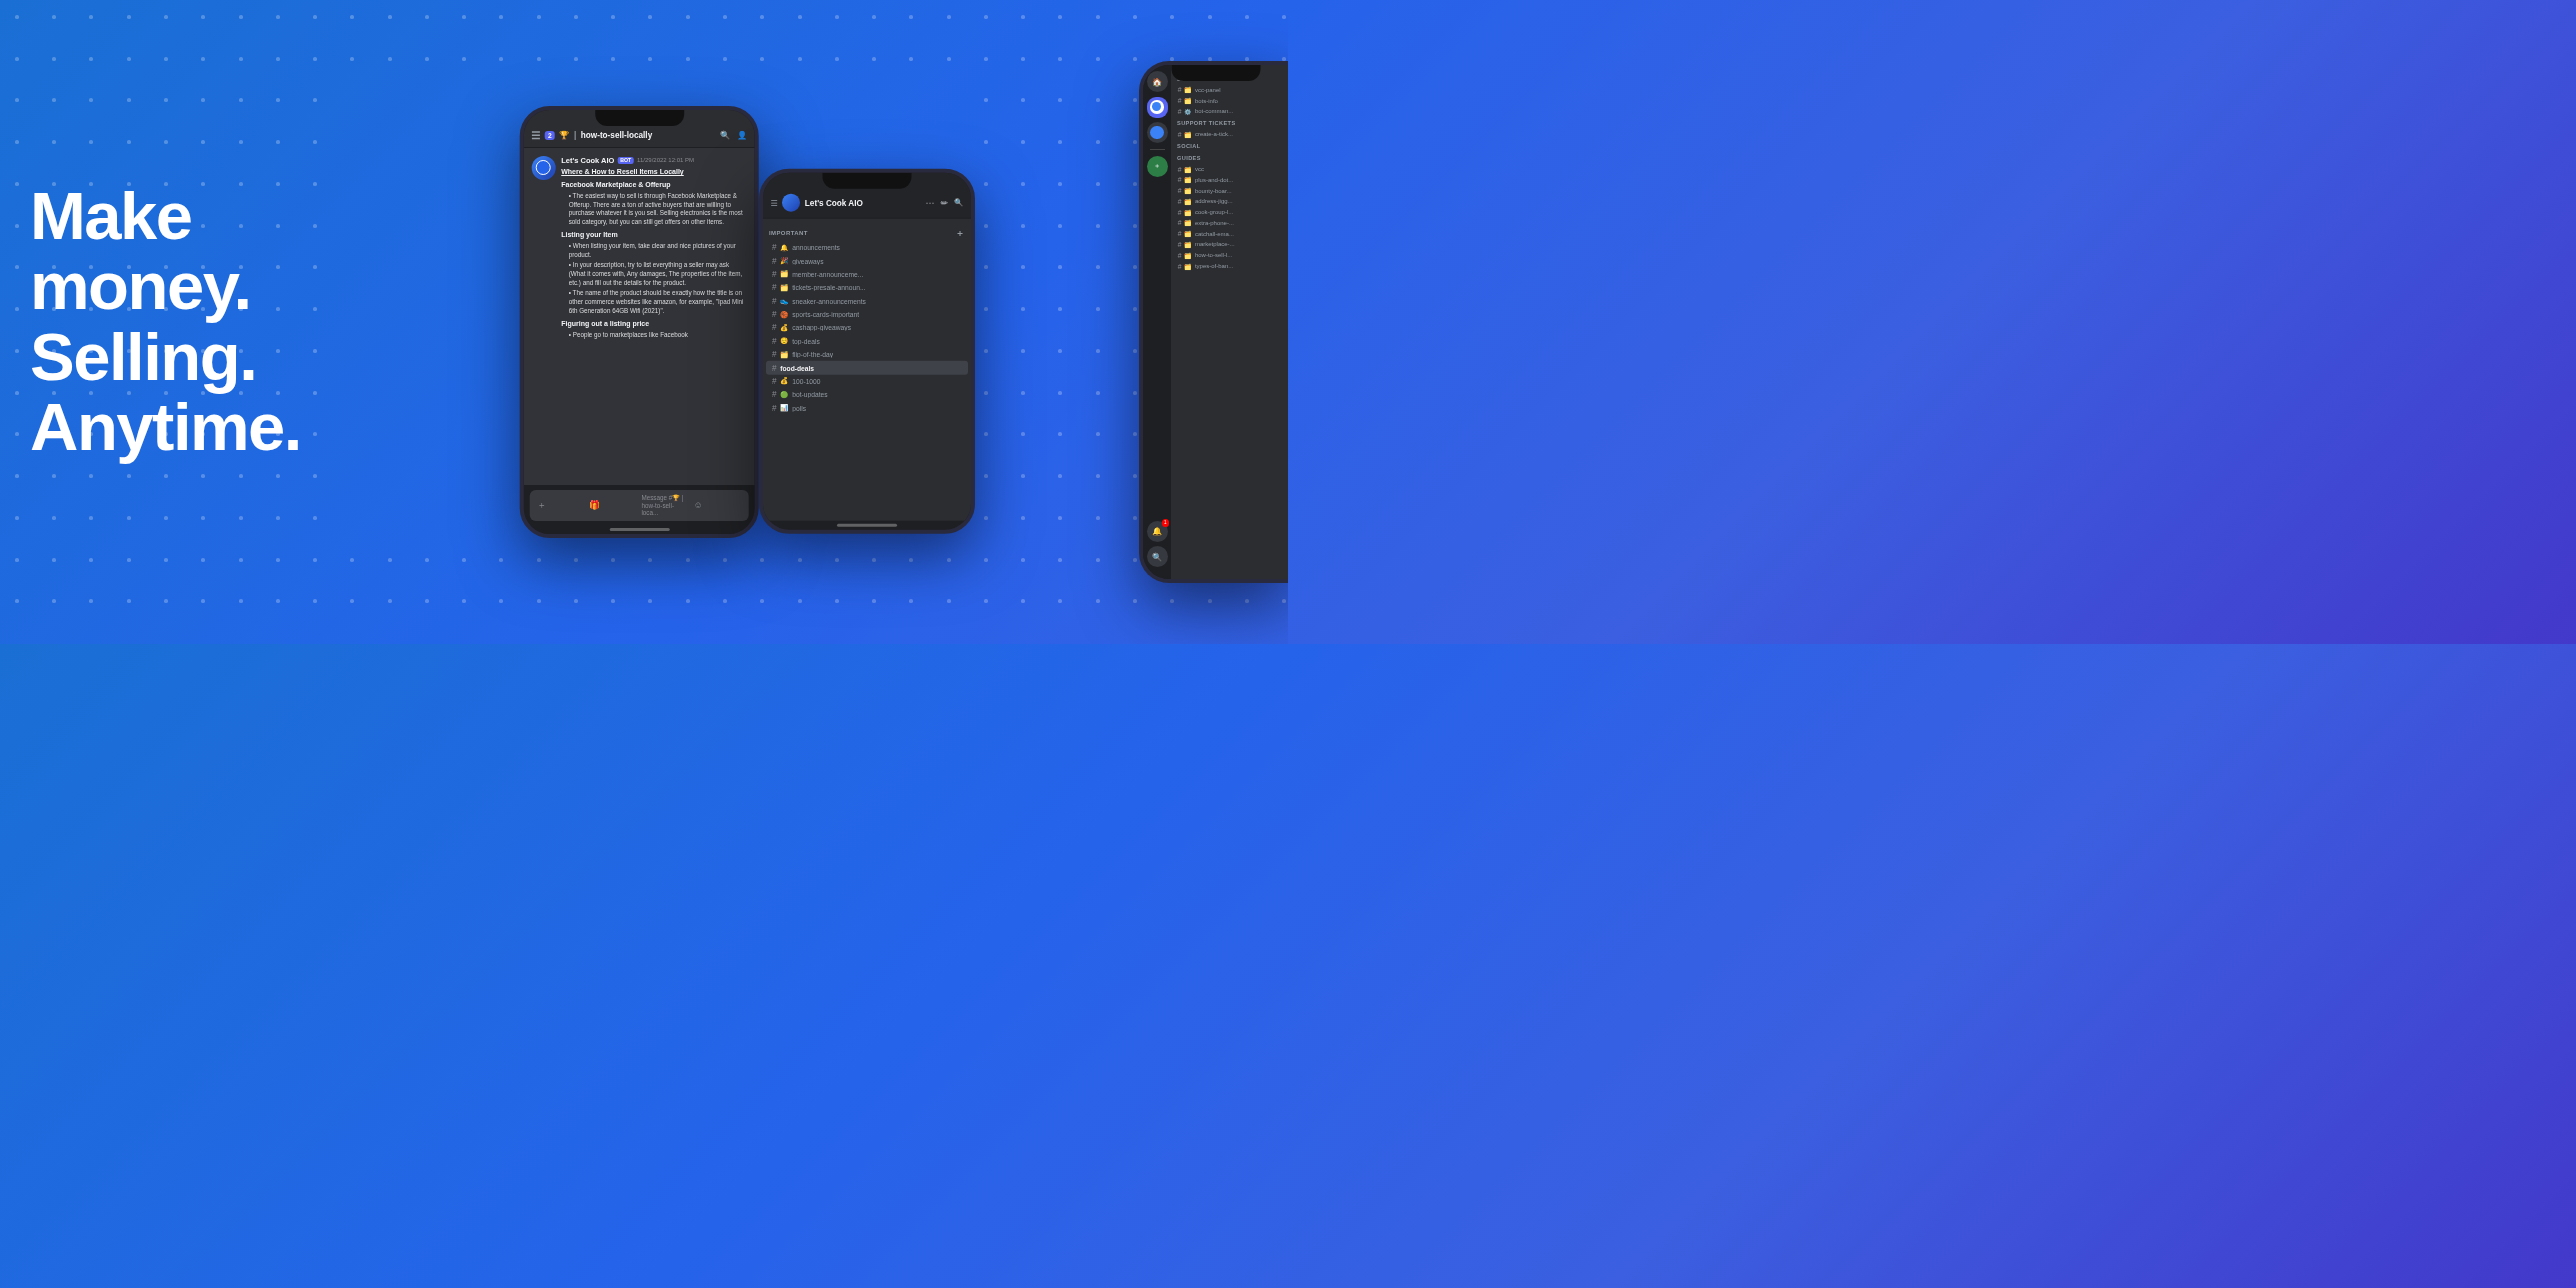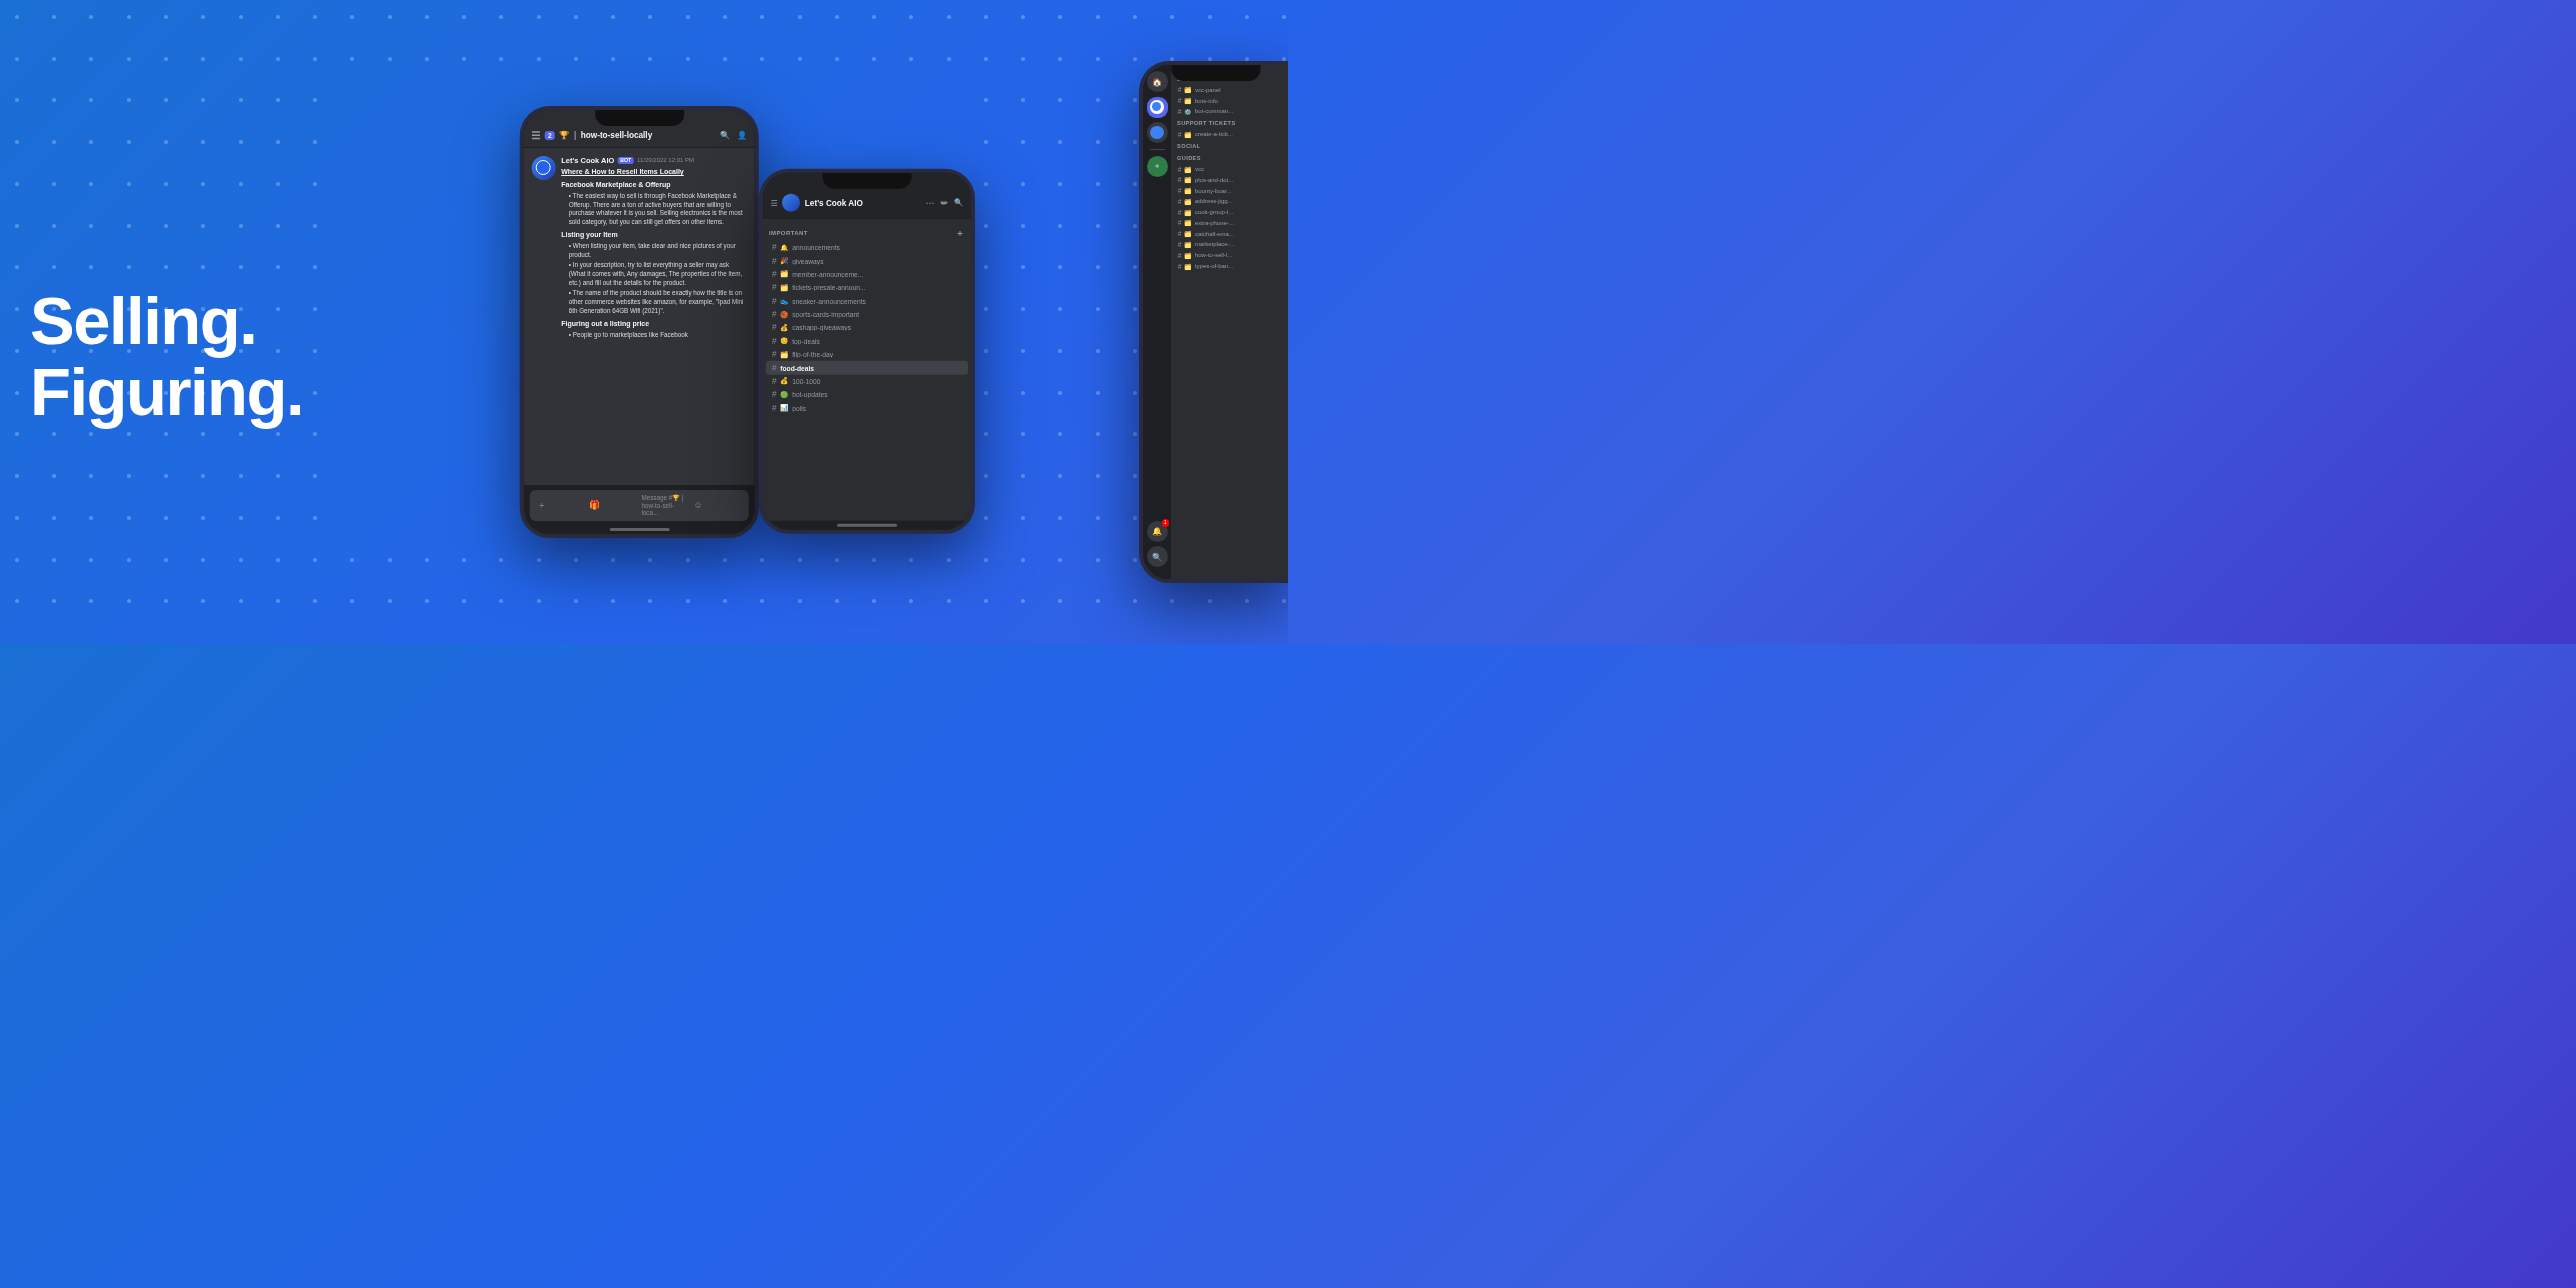--- a/index.html
+++ b/index.html
@@ -700,23 +700,23 @@
     <div class="dot" style="left: 1096px; top: 599px;"></div>
     <div class="dot" style="left: 1133px; top: 599px;"></div>
     <div class="dot" style="left: 1170px; top: 599px;"></div>
     <div class="dot" style="left: 1208px; top: 599px;"></div>
     <div class="dot" style="left: 1245px; top: 599px;"></div>
     <div class="dot" style="left: 1282px; top: 599px;"></div>
 </div>
 
 <div class="hero-text">
   <h1>
-    <br>
+    <span>Make money.</span><br>
     <span>Selling.</span><br>
-    <span>Figuring.</span>
+    <span>Anytime.</span>
   </h1>
 </div>
 
 <div class="phone phone-main">
   <div class="phone-content">
 
     <div class="discord-header">
       <span style="color:#949ba4; font-size:10.4px;">☰</span>
       <span class="badge">2</span>
       <span>🏆</span>

